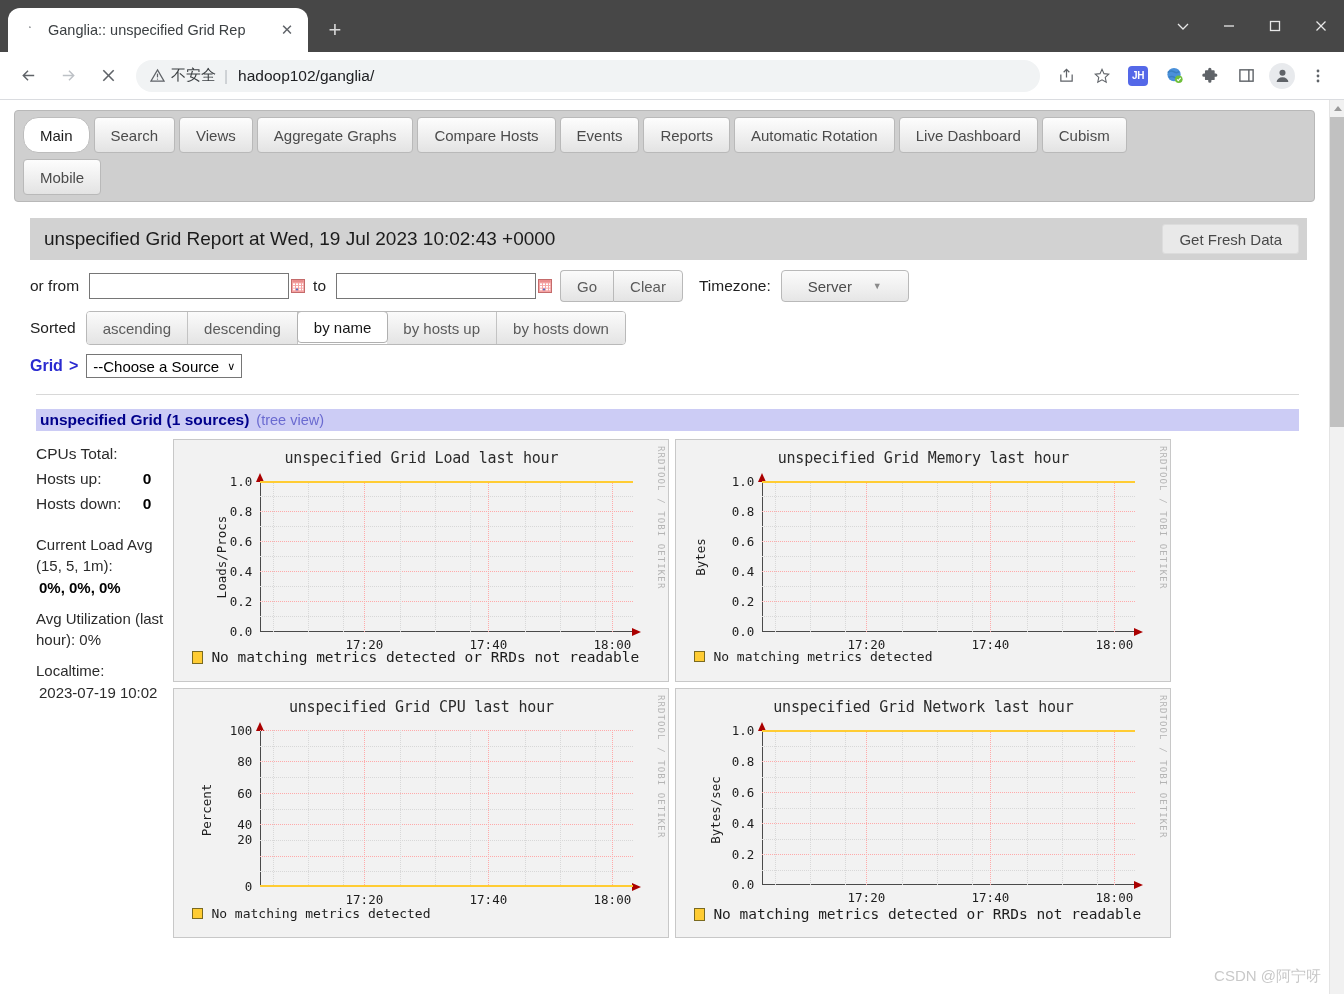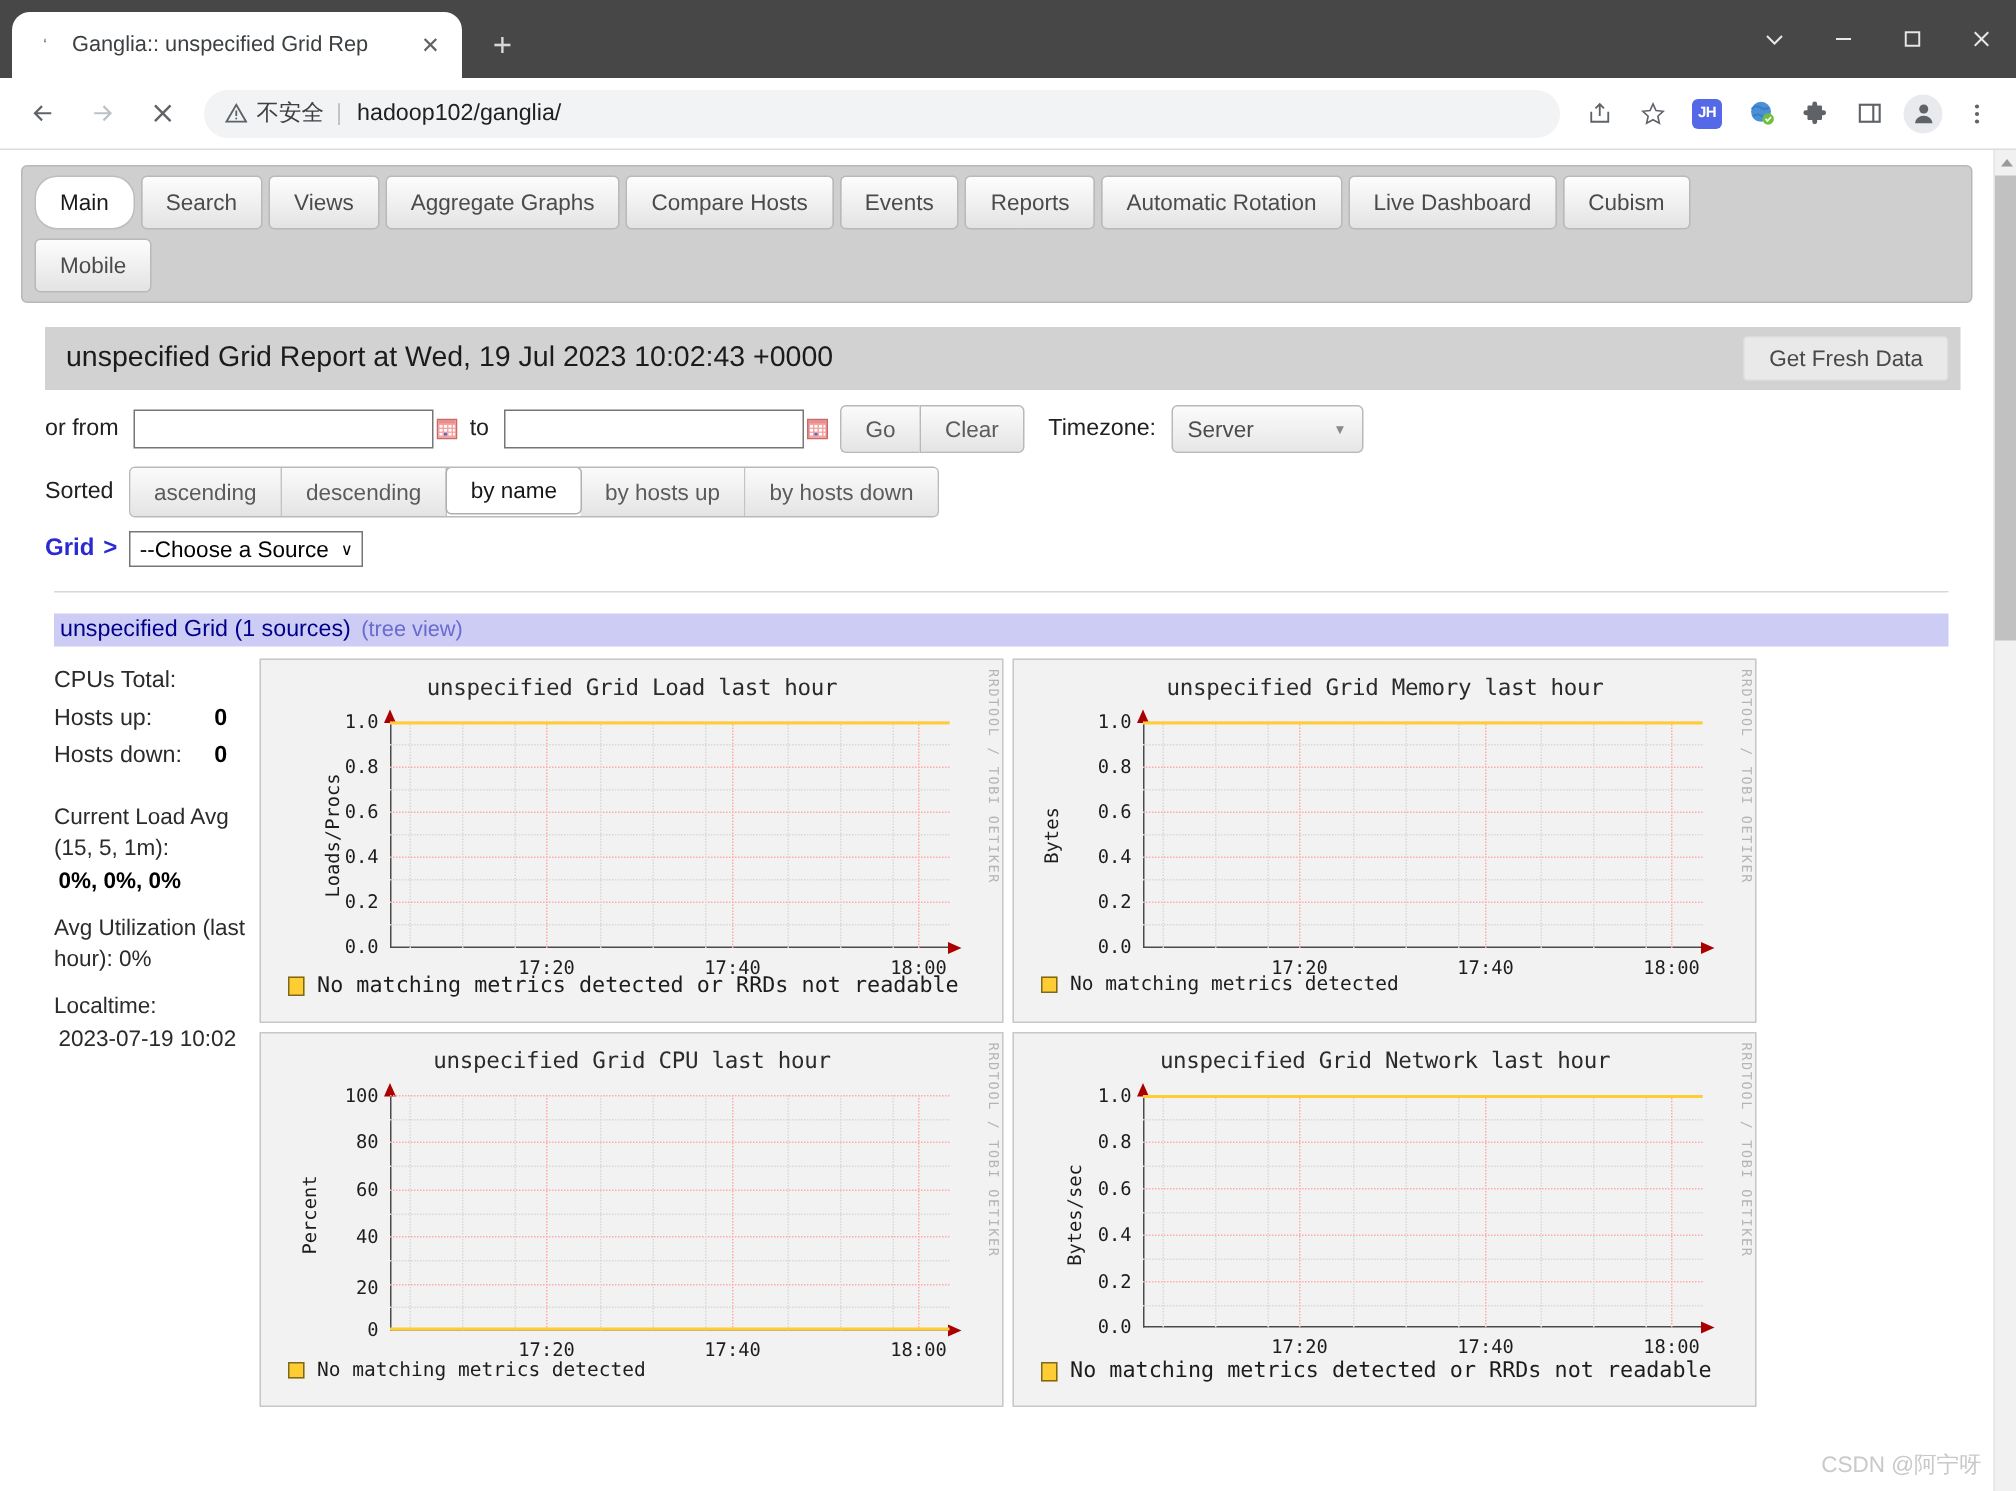--- a/index.html
+++ b/index.html
@@ -151,42 +151,42 @@
     height:32px; padding:0 16px; display:flex;align-items:center;justify-content:center;
     background: linear-gradient(to bottom, #fbfbfb 0%, #ededed 60%, #e4e4e4 100%);
     border:1px solid #b9b9b9; font-size:15px; color:#5b5b5b;
   }
   .mini-btn.first { border-radius:4px 0 0 4px; border-right:none; }
   .mini-btn.last { border-radius:0 4px 4px 0; }
   .tz-label { font-size:15.5px; color:#212121; margin:0 10px 0 16px; }
   .tz-select {
     width:128px;height:32px;border:1px solid #b9b9b9;border-radius:4px;
     background: linear-gradient(to bottom, #fbfbfb 0%, #efefef 60%, #e6e6e6 100%);
-    display:flex;align-items:center;justify-content:space-between;padding:0 10px;
+    display:flex;align-items:center;justify-content:space-between;padding:0 26px;
     font-size:15px;color:#4c4c4c;text-align:right;
   }
   .tz-select .caret { font-size:9px; color:#8a8a8a; }
 
   .grid-row { display:flex; align-items:center; margin-top:4px; }
   .grid-label { font-size:16px; font-weight:bold; color:#2a2ad0; margin-right:6px; }
   .grid-gt { font-size:16px; font-weight:bold; color:#2a2ad0; margin-right:8px; }
   .src-select {
     border:1px solid #767676; background:#fff; height:24px;
     display:flex;align-items:center;padding:0 6px; font-size:15px; color:#000;
   }
   .src-select .caret2 { margin-left:8px; font-size:11px; }
 
   .divider { margin: 16px 30px 0 36px; height:1px; background:#d8d8d8; }
 
   
   .grid-title-bar {
     margin: 14px 30px 0 36px; background:#ccccf5; height:22px;
     display:flex; align-items:center; padding-left:4px;
   }
-  .grid-title-bar .gt-main { font-size:15.5px; font-weight:normal; color:#00008b; }
+  .grid-title-bar .gt-main { font-size:15.5px; font-weight:bold; color:#00008b; }
   .grid-title-bar .gt-link { font-size:14.5px; color:#6a6ad0; margin-left:7px; }
 
   .content-row { display:flex; margin: 8px 0 0 36px; }
   .stats { width:238px; padding-top:2px; }
   .stats .line { display:flex; justify-content:space-between; font-size:15.5px; color:#2b2b2b; line-height:25px; padding-right:22px;}
   .stats .line .val { font-weight:bold; color:#000; }
   .stats .blk { margin-top:18px; font-size:15px; color:#2b2b2b; line-height:21px; }
   .stats .blk .b { font-weight:bold; color:#000; padding-left:3px; display:block; margin-top:1px;}
   .stats .blk2 { margin-top:10px; font-size:15px; color:#2b2b2b; line-height:21px; }
   .stats .plain { padding-left:3px; display:block; margin-top:1px; }
@@ -649,21 +649,21 @@
                 <div class="gline-v" style="left:228px"></div>
                 <div class="gline-v minor" style="left:265px"></div>
                 <div class="gline-v minor" style="left:300px"></div>
                 <div class="gline-v minor" style="left:335px"></div>
                 <div class="gline-v" style="left:352px"></div>
                 <div class="dataline" style="top:155px;"></div>
                 <span class="ytick" style="top:0px; right:calc(100% + 8px);">100</span>
                 <span class="ytick" style="top:31.4px; right:calc(100% + 8px);">80</span>
                 <span class="ytick" style="top:62.8px; right:calc(100% + 8px);">60</span>
                 <span class="ytick" style="top:94.2px; right:calc(100% + 8px);">40</span>
-                <span class="ytick" style="top:128px; right:calc(100% + 8px);">20</span>
+                <span class="ytick" style="top:109px; right:calc(100% + 8px);">20</span>
                 <span class="ytick" style="top:156px; right:calc(100% + 8px);">0</span>
                 <span class="xtick" style="left:104px; top:162px;">17:20</span>
                 <span class="xtick" style="left:228px; top:162px;">17:40</span>
                 <span class="xtick" style="left:352px; top:162px;">18:00</span>
               </div>
             </div>
             <div class="legend">
               <span class="swatch"></span>
               <span class="ltext">No matching metrics detected</span>
             </div>

